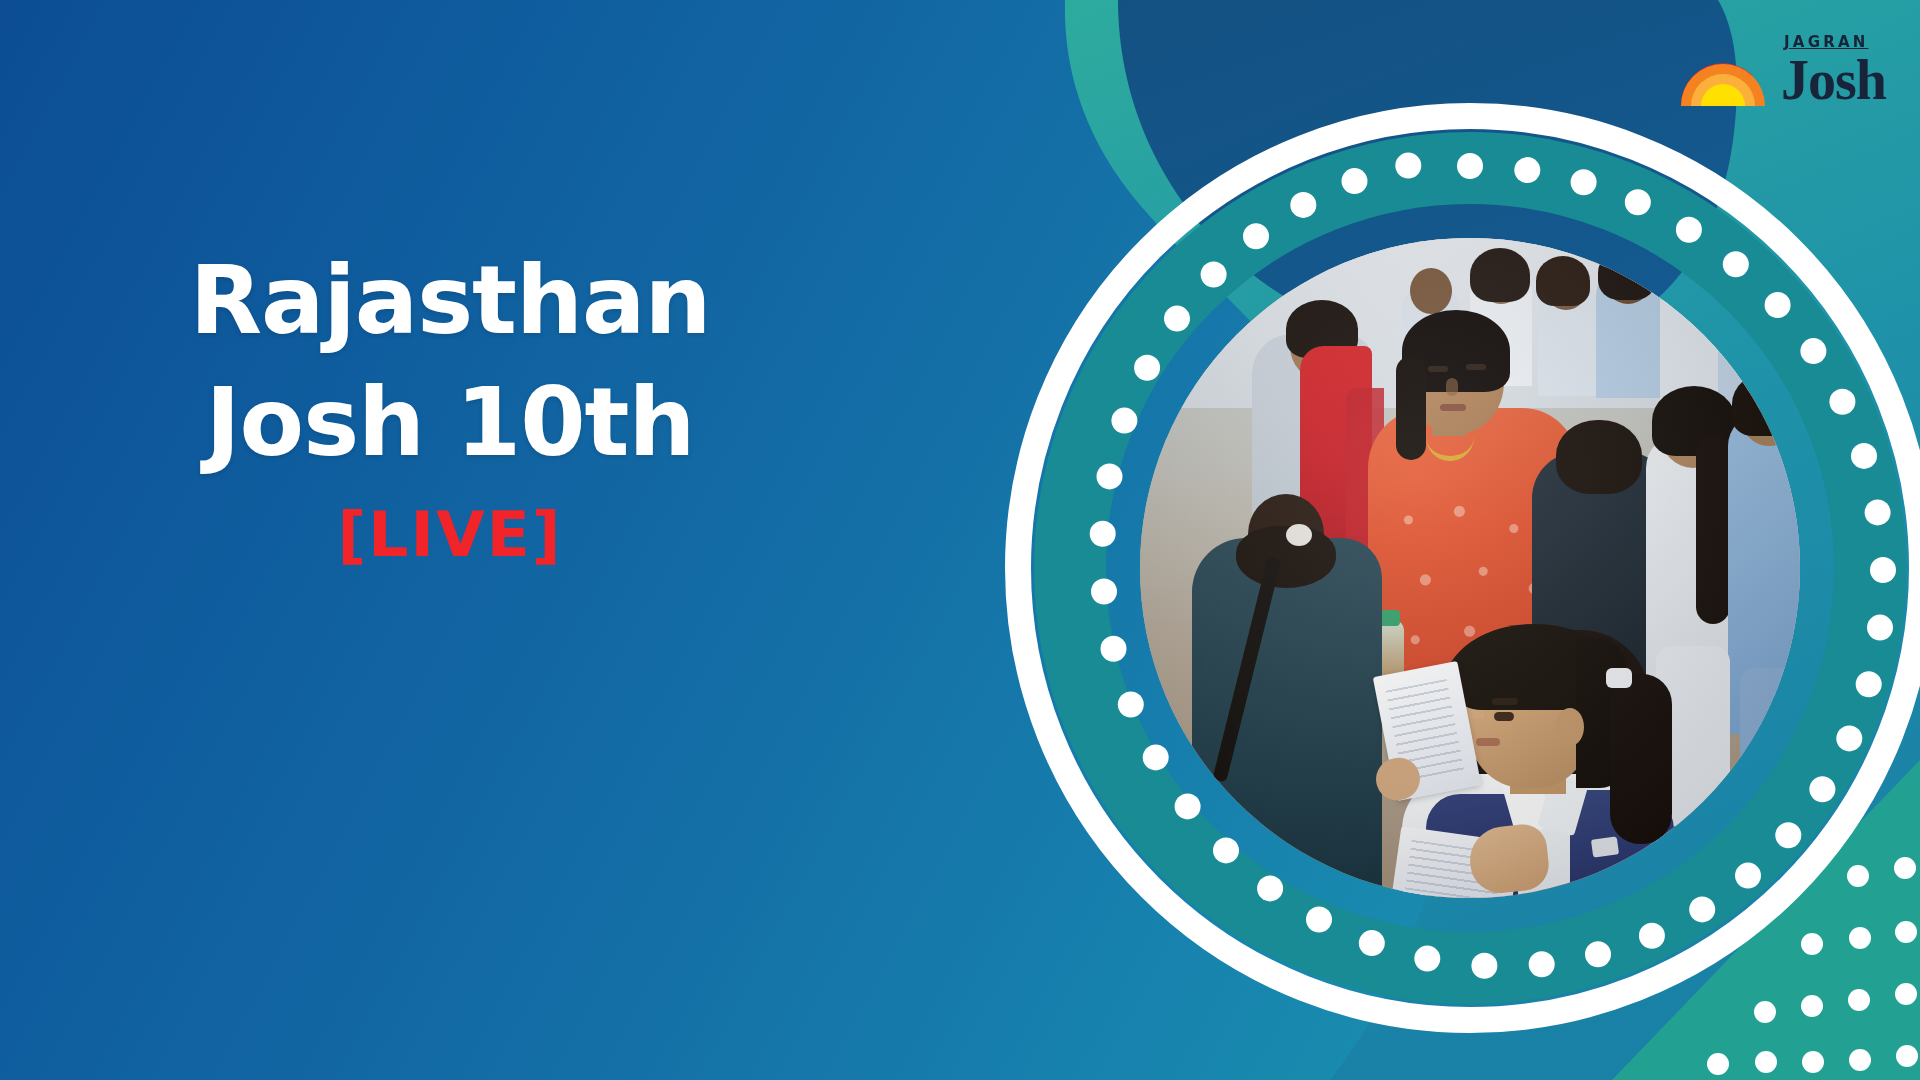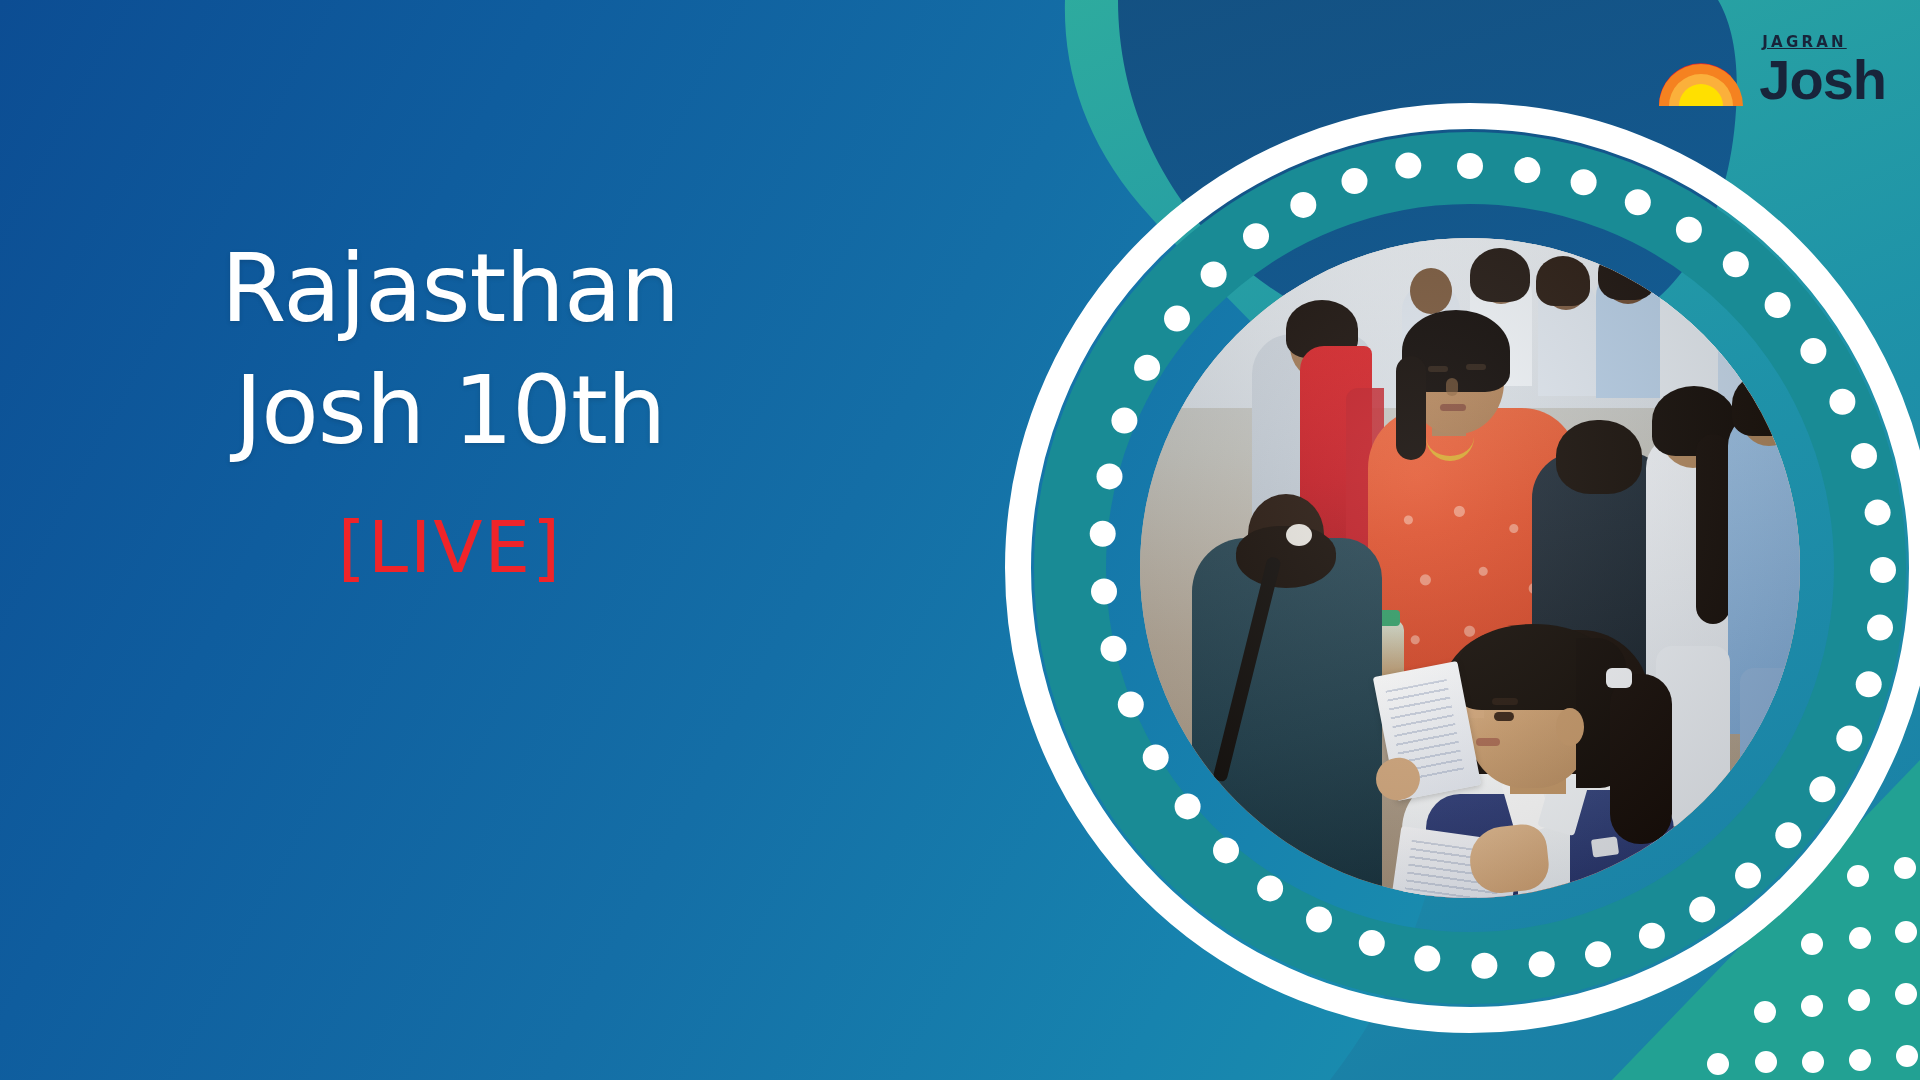--- a/index.html
+++ b/index.html
@@ -38,56 +38,56 @@
 
   
   .textblock{
     position:absolute;
     left:0px; top:228px;
     width:900px;
     text-align:center;
   }
   .headline{
     font-family:"DejaVu Sans",sans-serif;
-    font-weight:normal;
+    font-weight:bold;
     color:#ffffff;
     font-size:94px;
     line-height:1.30;
     letter-spacing:-1px;
-    margin:0;
+    margin:12px;
     text-shadow:0 2px 5px rgba(0,0,0,.13);
     text-align:center;
   }
   .headline .ln{display:block;}
   .live{
-    margin-top:39px;
+    margin-top:19px;
     font-family:"DejaVu Sans",sans-serif;
-    font-weight:normal;
+    font-weight:bold;
     color:#f02429;
-    font-size:72px;
+    font-size:63px;
     line-height:1;
     letter-spacing:2px;
   }
 
   
   .logo{
     position:absolute;
     right:34px; top:22px;
     display:flex;align-items:flex-end;gap:12px;
     height:86px;
   }
   .logo-mark{position:relative;width:92px;height:58px;flex:0 0 auto;}
   .logo-words{display:flex;flex-direction:column;align-items:flex-start;line-height:1;}
   .logo-jagran{
     font-family:"DejaVu Sans",sans-serif;
     font-weight:bold;font-size:15px;letter-spacing:3.2px;
     color:#18243a;margin:0 0 2px 3px;text-decoration:underline;
   }
   .logo-josh{
-    font-family:Liberation Sans, sans-serif;
+    font-family:Liberation Serif, serif;
     font-weight:bold;font-size:56px;letter-spacing:-1px;
     color:#18243a;margin:0;
   }
 </style>
 </head>
 <body>
 
 <div id="stage">
 
   <div class="blob-wrap">

